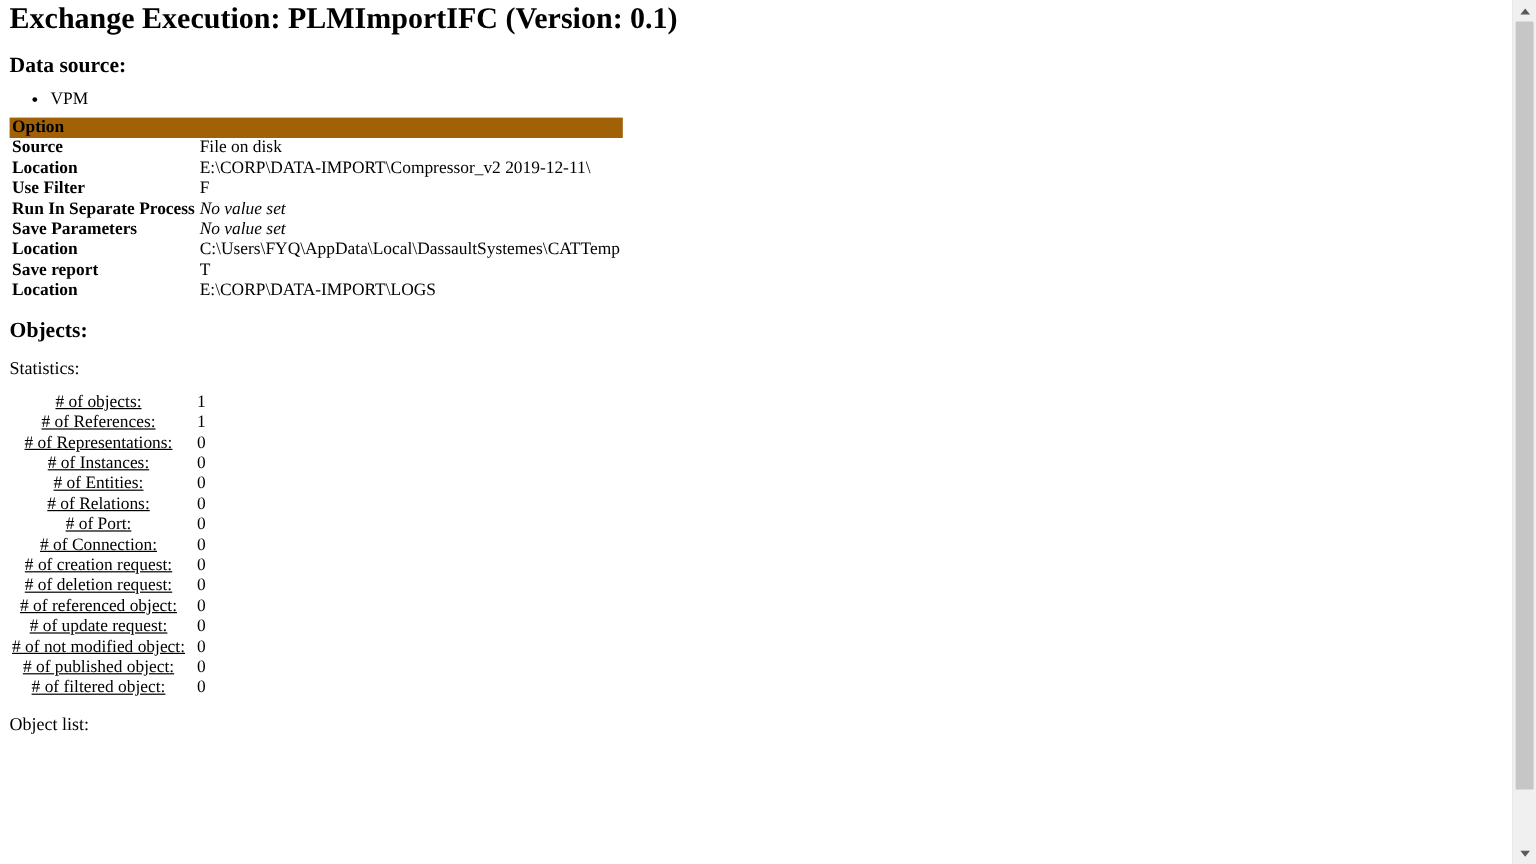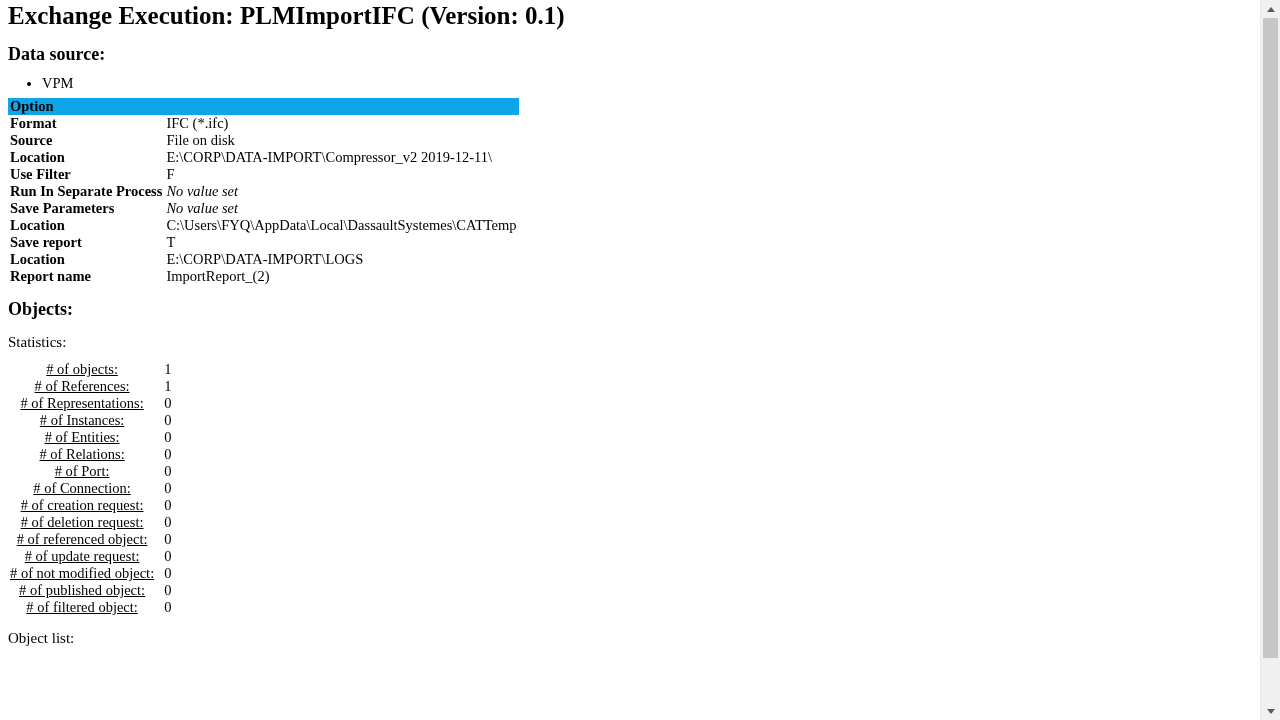--- a/index.html
+++ b/index.html
@@ -86,21 +86,21 @@
     margin-top: 4px;
   }
   table.opts td, table.opts th {
     font-size: 14.5px;
     padding: 0 2px;
     line-height: 17px;
     text-align: left;
     vertical-align: top;
   }
   table.opts .hdr td {
-    background: #0ea5e9;
+    background: #a16207;
     font-weight: bold;
   }
   table.opts .k { font-weight: bold; white-space: nowrap; }
   table.opts em.noval { font-weight: normal; }
 
   table.stats {
     border-collapse: collapse;
     margin-top: 4px;
   }
   table.stats td {
@@ -125,24 +125,20 @@
   </ul>
 
   <table class="opts">
     <tbody>
         <tr class="hdr">
       <td colspan="2">Option</td>
     </tr>
     </tbody>
       <tbody id="opts-body">
         <tr>
-          <td class="k">Format</td>
-          <td>IFC (*.ifc)</td>
-        </tr>
-        <tr>
           <td class="k">Source</td>
           <td>File on disk</td>
         </tr>
         <tr>
           <td class="k">Location</td>
           <td>E:\CORP\DATA-IMPORT\Compressor_v2 2019-12-11\</td>
         </tr>
         <tr>
           <td class="k">Use Filter</td>
           <td>F</td>
@@ -159,24 +155,20 @@
           <td class="k">Location</td>
           <td>C:\Users\FYQ\AppData\Local\DassaultSystemes\CATTemp</td>
         </tr>
         <tr>
           <td class="k">Save report</td>
           <td>T</td>
         </tr>
         <tr>
           <td class="k">Location</td>
           <td>E:\CORP\DATA-IMPORT\LOGS</td>
-        </tr>
-        <tr>
-          <td class="k">Report name</td>
-          <td>ImportReport_(2)</td>
         </tr>
       </tbody>
   </table>
 
   <h2>Objects:</h2>
 
   <h3>Statistics:</h3>
   <table class="stats">
     <tbody id="stats-body">
         <tr>

